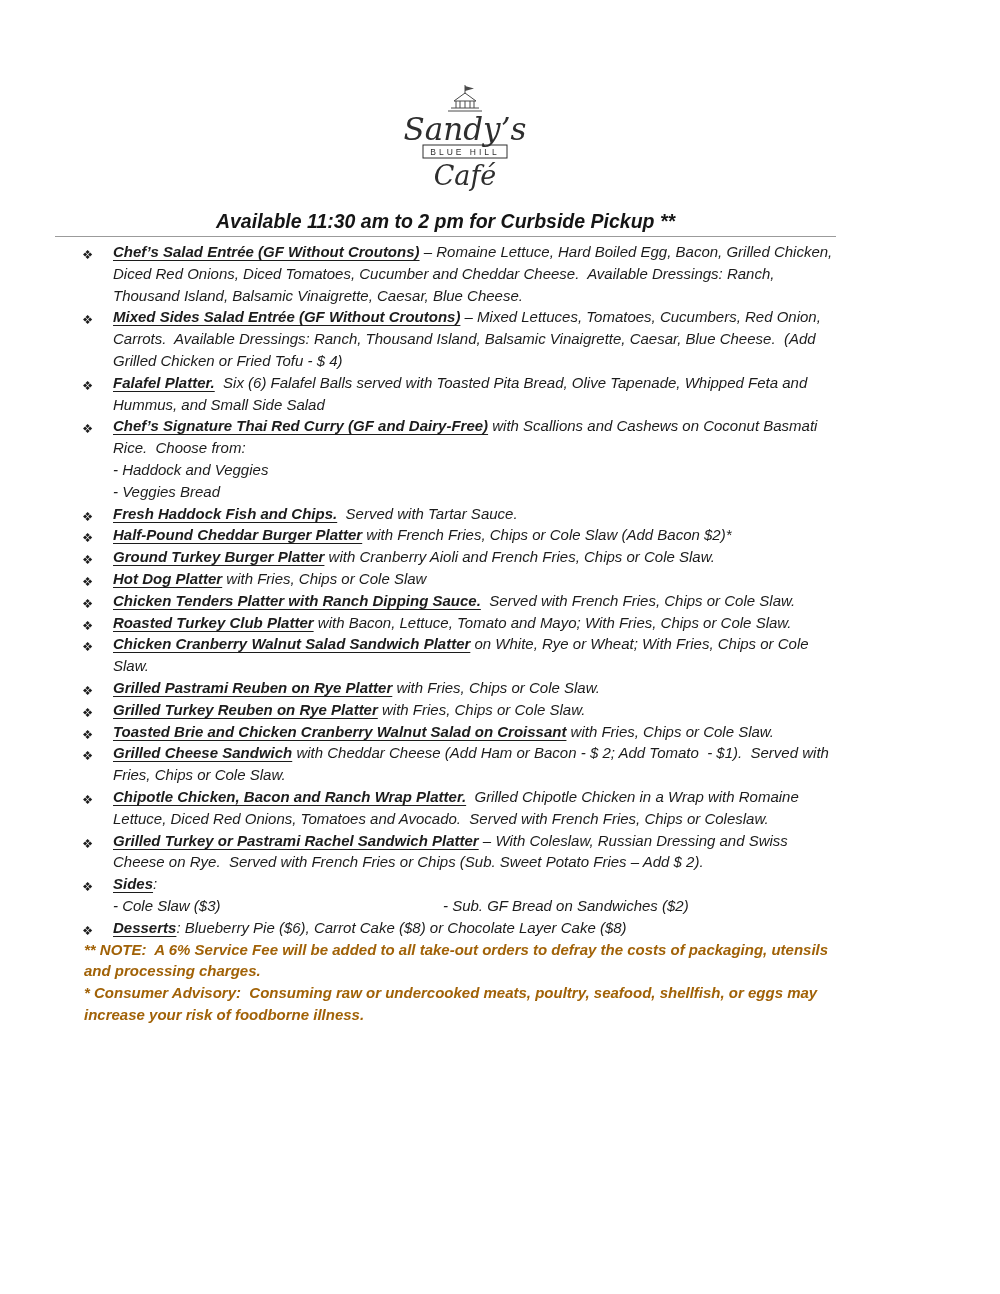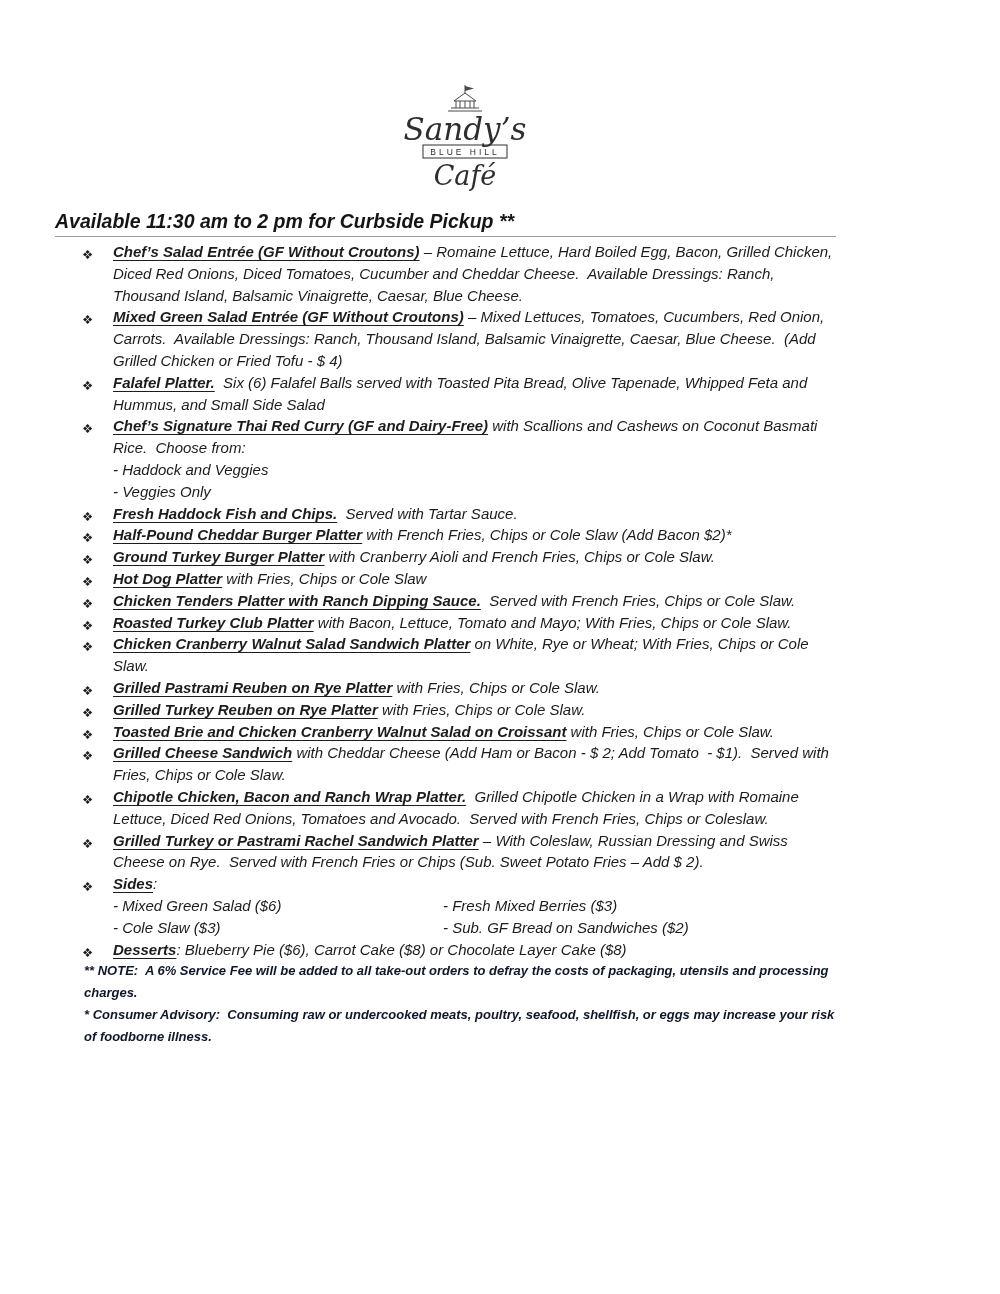--- a/index.html
+++ b/index.html
@@ -8,21 +8,21 @@
     font-family:"Liberation Sans", sans-serif; color:#1c1c1c; overflow:hidden;margin-top:28px;
   }
   
   .logo-wrap { width:930px; padding-top:56px; text-align:center; }
   .logo-svg { display:inline-block; }
   .logo-script { font-family:"DejaVu Serif", serif; font-style:italic; fill:#2e2e2e; }
   .logo-caps  { font-family:"Liberation Sans", sans-serif; fill:#2e2e2e; letter-spacing:3px; font-size:8.5px; }
   
   .heading {
     margin:10px 0 3px 55px;
-    font-style:italic; font-weight:bold; font-size:19.5px; color:#151515;
+    font-style:italic; font-weight:bold; font-size:19.5px; color:#151515;text-align:center;
   }
   
   .menu {
     position:relative; margin-left:55px; width:850px;
     border-top:1px solid #9b9b9b; padding-top:4px; padding-bottom:2px;
   }
   .vline { position:absolute; left:783px; top:0; bottom:0; width:1px; background:#9b9b9b; }
   .menu-row { display:flex; font-style:italic; font-size:15px; line-height:21.8px; }
   .row-left { width:783px; box-sizing:border-box; padding-left:58px; position:relative; }
   .row-text { white-space:pre-wrap; }
@@ -32,22 +32,22 @@
   }
   .item-name {
     font-weight:bold; text-decoration:underline;
     text-decoration-skip-ink:none; text-decoration-thickness:1px; text-underline-offset:2.5px;
   }
   .row-price { flex:1; box-sizing:border-box; padding-left:3px; white-space:nowrap; }
   .side-left { display:inline-block; width:330px; }
   
   .notes {
     width:783px; box-sizing:border-box; padding-left:29px;
-    font-style:italic; font-weight:bold; font-size:13px; line-height:21.8px;
-    white-space:pre-wrap; color:#0f172a;
+    font-style:italic; font-weight:bold; font-size:15px; line-height:21.8px;
+    white-space:pre-wrap; color:#a16207;
   }
   .note { }
 </style>
 </head>
 <body>
 
 <div class="page">
 
   <div class="logo-wrap">
     <svg class="logo-svg" width="170" height="112" viewBox="0 0 170 112">
@@ -78,21 +78,21 @@
         <div class="menu-row">
           <div class="row-left">
             <span class="bullet">❖</span>
             <div class="row-text"><span class="item-name">Chef’s Salad Entrée (GF Without Croutons)</span><span class="item-desc"> – Romaine Lettuce, Hard Boiled Egg, Bacon, Grilled Chicken, Diced Red Onions, Diced Tomatoes, Cucumber and Cheddar Cheese.  Available Dressings: Ranch, Thousand Island, Balsamic Vinaigrette, Caesar, Blue Cheese.</span></div>
           </div>
           <div class="row-price">$ 14</div>
         </div>
         <div class="menu-row">
           <div class="row-left">
             <span class="bullet">❖</span>
-            <div class="row-text"><span class="item-name">Mixed Green Salad Entrée (GF Without Croutons)</span><span class="item-desc"> – Mixed Lettuces, Tomatoes, Cucumbers, Red Onion, Carrots.  Available Dressings: Ranch, Thousand Island, Balsamic Vinaigrette, Caesar, Blue Cheese.  (Add Grilled Chicken or Fried Tofu - $ 4)</span></div>
+            <div class="row-text"><span class="item-name">Mixed Sides Salad Entrée (GF Without Croutons)</span><span class="item-desc"> – Mixed Lettuces, Tomatoes, Cucumbers, Red Onion, Carrots.  Available Dressings: Ranch, Thousand Island, Balsamic Vinaigrette, Caesar, Blue Cheese.  (Add Grilled Chicken or Fried Tofu - $ 4)</span></div>
           </div>
           <div class="row-price">$ 11</div>
         </div>
         <div class="menu-row">
           <div class="row-left">
             <span class="bullet">❖</span>
             <div class="row-text"><span class="item-name">Falafel Platter.</span><span class="item-desc">  Six (6) Falafel Balls served with Toasted Pita Bread, Olive Tapenade, Whipped Feta and Hummus, and Small Side Salad</span></div>
           </div>
           <div class="row-price">$ 14</div>
         </div>
@@ -101,21 +101,21 @@
             <span class="bullet">❖</span>
             <div class="row-text"><span class="item-name">Chef’s Signature Thai Red Curry (GF and Dairy-Free)</span><span class="item-desc"> with Scallions and Cashews on Coconut Basmati Rice.  Choose from:</span></div>
           </div>
           <div class="row-price"></div>
         </div>
         <div class="menu-row">
           <div class="row-left"><span class="row-text">- Haddock and Veggies</span></div>
           <div class="row-price">$ 20</div>
         </div>
         <div class="menu-row">
-          <div class="row-left"><span class="row-text">- Veggies Only</span></div>
+          <div class="row-left"><span class="row-text">- Veggies Bread</span></div>
           <div class="row-price">$ 14</div>
         </div>
         <div class="menu-row">
           <div class="row-left">
             <span class="bullet">❖</span>
             <div class="row-text"><span class="item-name">Fresh Haddock Fish and Chips.</span><span class="item-desc">  Served with Tartar Sauce.</span></div>
           </div>
           <div class="row-price">$ 16</div>
         </div>
         <div class="menu-row">
@@ -201,24 +201,20 @@
             <div class="row-text"><span class="item-name">Grilled Turkey or Pastrami Rachel Sandwich Platter</span><span class="item-desc"> – With Coleslaw, Russian Dressing and Swiss Cheese on Rye.  Served with French Fries or Chips (Sub. Sweet Potato Fries – Add $ 2).</span></div>
           </div>
           <div class="row-price">$6</div>
         </div>
         <div class="menu-row">
           <div class="row-left">
             <span class="bullet">❖</span>
             <div class="row-text"><span class="item-name">Sides</span><span class="item-desc">:</span></div>
           </div>
           <div class="row-price"></div>
-        </div>
-        <div class="menu-row">
-          <div class="row-left"><span class="side-left">- Mixed Green Salad ($6)</span><span>- Fresh Mixed Berries ($3)</span></div>
-          <div class="row-price">$ 2 - $ 6</div>
         </div>
         <div class="menu-row">
           <div class="row-left"><span class="side-left">- Cole Slaw ($3)</span><span>- Sub. GF Bread on Sandwiches ($2)</span></div>
           <div class="row-price"></div>
         </div>
         <div class="menu-row">
           <div class="row-left">
             <span class="bullet">❖</span>
             <div class="row-text"><span class="item-name">Desserts</span><span class="item-desc">: Blueberry Pie ($6), Carrot Cake ($8) or Chocolate Layer Cake ($8)</span></div>
           </div>

